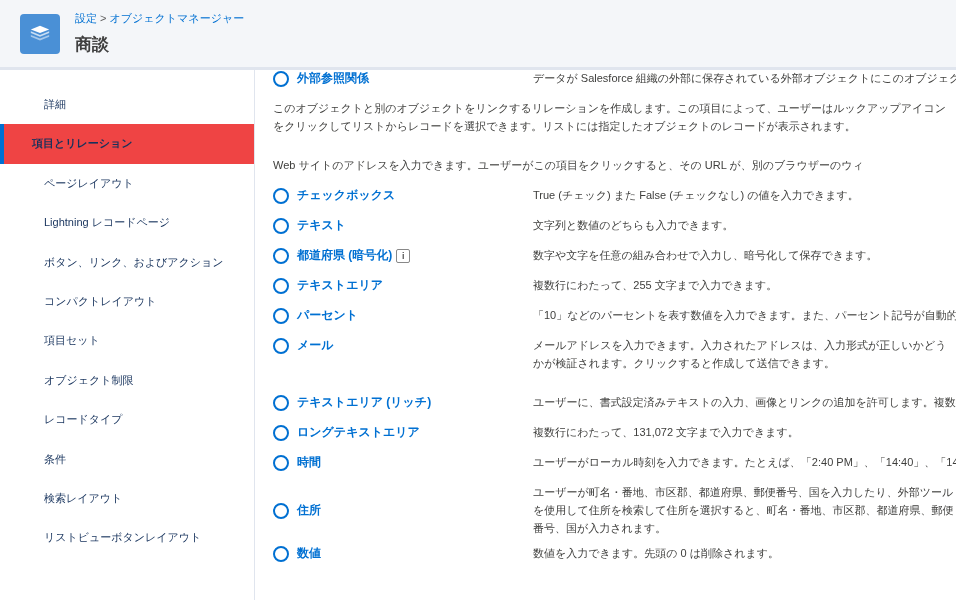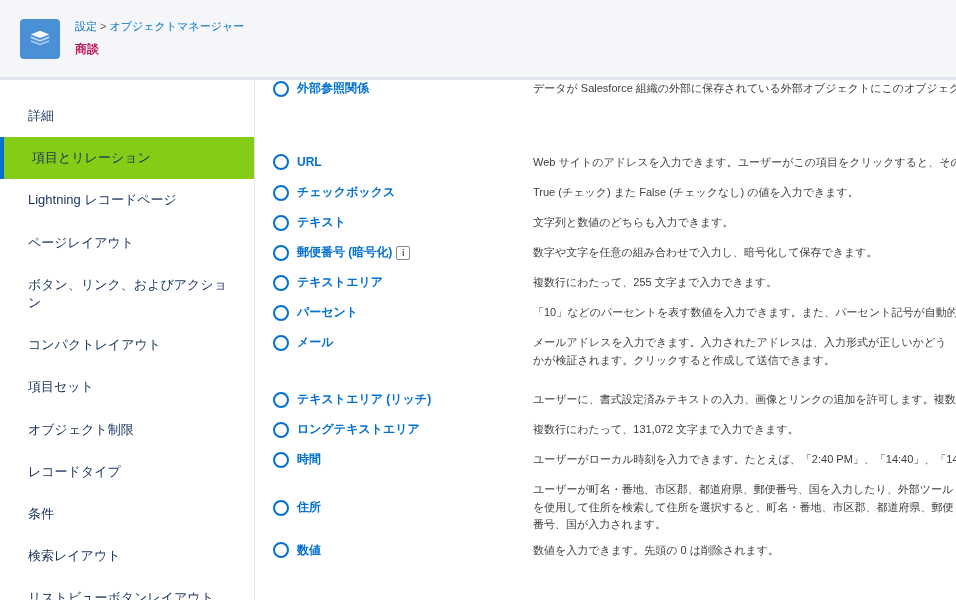--- a/index.html
+++ b/index.html
@@ -9,55 +9,55 @@
       color: #16325c;
       background: #fff;
       width: 956px;
     }
     .header {
       display: flex;
       align-items: center;
       padding: 10px 20px;
       background: #f4f6f9;
       border-bottom: 3px solid #e0e5ee;
-      height: 80px;
+      height: 70px;
     }
     .header-icon {
       width: 40px;
       height: 40px;
       background: #4a90d6;
       border-radius: 4px;
       display: flex;
       align-items: center;
       justify-content: center;
       margin-right: 15px;
     }
     .header-text { flex: 1; }
     .breadcrumb { font-size: 11px; color: #5e5e5e; }
     .breadcrumb a { color: #0070d2; text-decoration: none; }
-    .page-title { font-size: 12px; font-weight: 600; color: #be185d; margin-top: 7px; }
+    .page-title { font-size: 17px; font-weight: 600; color: #404040; margin-top: 7px; }
     .content { display: flex; }
     .sidebar {
       width: 255px;
       min-height: 530px;
       border-right: 1px solid #e0e5ee;
       padding-top: 15px;
     }
     .sidebar-item {
-      padding: 12px 20px 12px 28px;
-      font-size: 13px;
+      padding: 12px 20px 12px 44px;
+      font-size: 11px;
       color: #16325c;
       cursor: pointer;
       line-height: 1.4;
     }
     .sidebar-item.active {
-      background: #84cc16;
+      background: #ef4444;
       border-left: 4px solid #0070d2;
       padding-left: 28px;
-      font-weight: 400;
+      font-weight: 700;
     }
     .main {
       flex: 1;
       padding: 0 0 0 18px;
       overflow: hidden;
     }
     .field-row {
       display: flex;
       align-items: flex-start;
       margin-bottom: 8px;
@@ -126,51 +126,48 @@
       <a>オブジェクトマネージャー</a>
     </div>
     <div class="page-title">商談</div>
   </div>
 </div>
 
 <div class="content">
   <div class="sidebar">
     <div class="sidebar-item">詳細</div>
     <div class="sidebar-item active">項目とリレーション</div>
+    <div class="sidebar-item">ページレイアウト</div>
     <div class="sidebar-item">Lightning レコードページ</div>
-    <div class="sidebar-item">ページレイアウト</div>
     <div class="sidebar-item">ボタン、リンク、およびアクション</div>
     <div class="sidebar-item">コンパクトレイアウト</div>
     <div class="sidebar-item">項目セット</div>
     <div class="sidebar-item">オブジェクト制限</div>
     <div class="sidebar-item">レコードタイプ</div>
     <div class="sidebar-item">条件</div>
     <div class="sidebar-item">検索レイアウト</div>
     <div class="sidebar-item">リストビューボタンレイアウト</div>
   </div>
 
   <div class="main">
     <div class="field-row">
       <div class="radio-cell">
         <span class="radio"></span>
         <span class="field-link">外部参照関係</span>
       </div>
       <div class="field-desc">データが Salesforce 組織の外部に保存されている外部オブジェクトにこのオブジェクトをリンクするリレーション</div>
     </div>
 
     <div class="field-row" style="align-items:flex-start">
+      <div class="field-desc" style="white-space:normal">このオブジェクトと別のオブジェクトをリンクするリレーションを作成します。この項目によって、ユーザーはルックアップアイコンをクリックしてリストからレコードを選択できます。リストには指定したオブジェクトのレコードが表示されます。</div>
     </div>
 
     <div class="spacer"></div>
 
     <div class="field-row">
-      <div class="radio-cell">
-        <span class="radio"></span>
-        <span class="field-link">URL</span>
-      </div>
       <div class="field-desc">Web サイトのアドレスを入力できます。ユーザーがこの項目をクリックすると、その URL が、別のブラウザーのウィ</div>
     </div>
 
     <div class="field-row">
       <div class="radio-cell">
         <span class="radio"></span>
         <span class="field-link">チェックボックス</span>
       </div>
       <div class="field-desc">True (チェック) また False (チェックなし) の値を入力できます。</div>
     </div>
@@ -179,21 +176,21 @@
       <div class="radio-cell">
         <span class="radio"></span>
         <span class="field-link">テキスト</span>
       </div>
       <div class="field-desc">文字列と数値のどちらも入力できます。</div>
     </div>
 
     <div class="field-row">
       <div class="radio-cell">
         <span class="radio"></span>
-        <span class="field-link">郵便番号 (暗号化)</span>
+        <span class="field-link">都道府県 (暗号化)</span>
         <span class="info-icon">i</span>
       </div>
       <div class="field-desc">数字や文字を任意の組み合わせで入力し、暗号化して保存できます。</div>
     </div>
 
     <div class="field-row">
       <div class="radio-cell">
         <span class="radio"></span>
         <span class="field-link">テキストエリア</span>
       </div>

